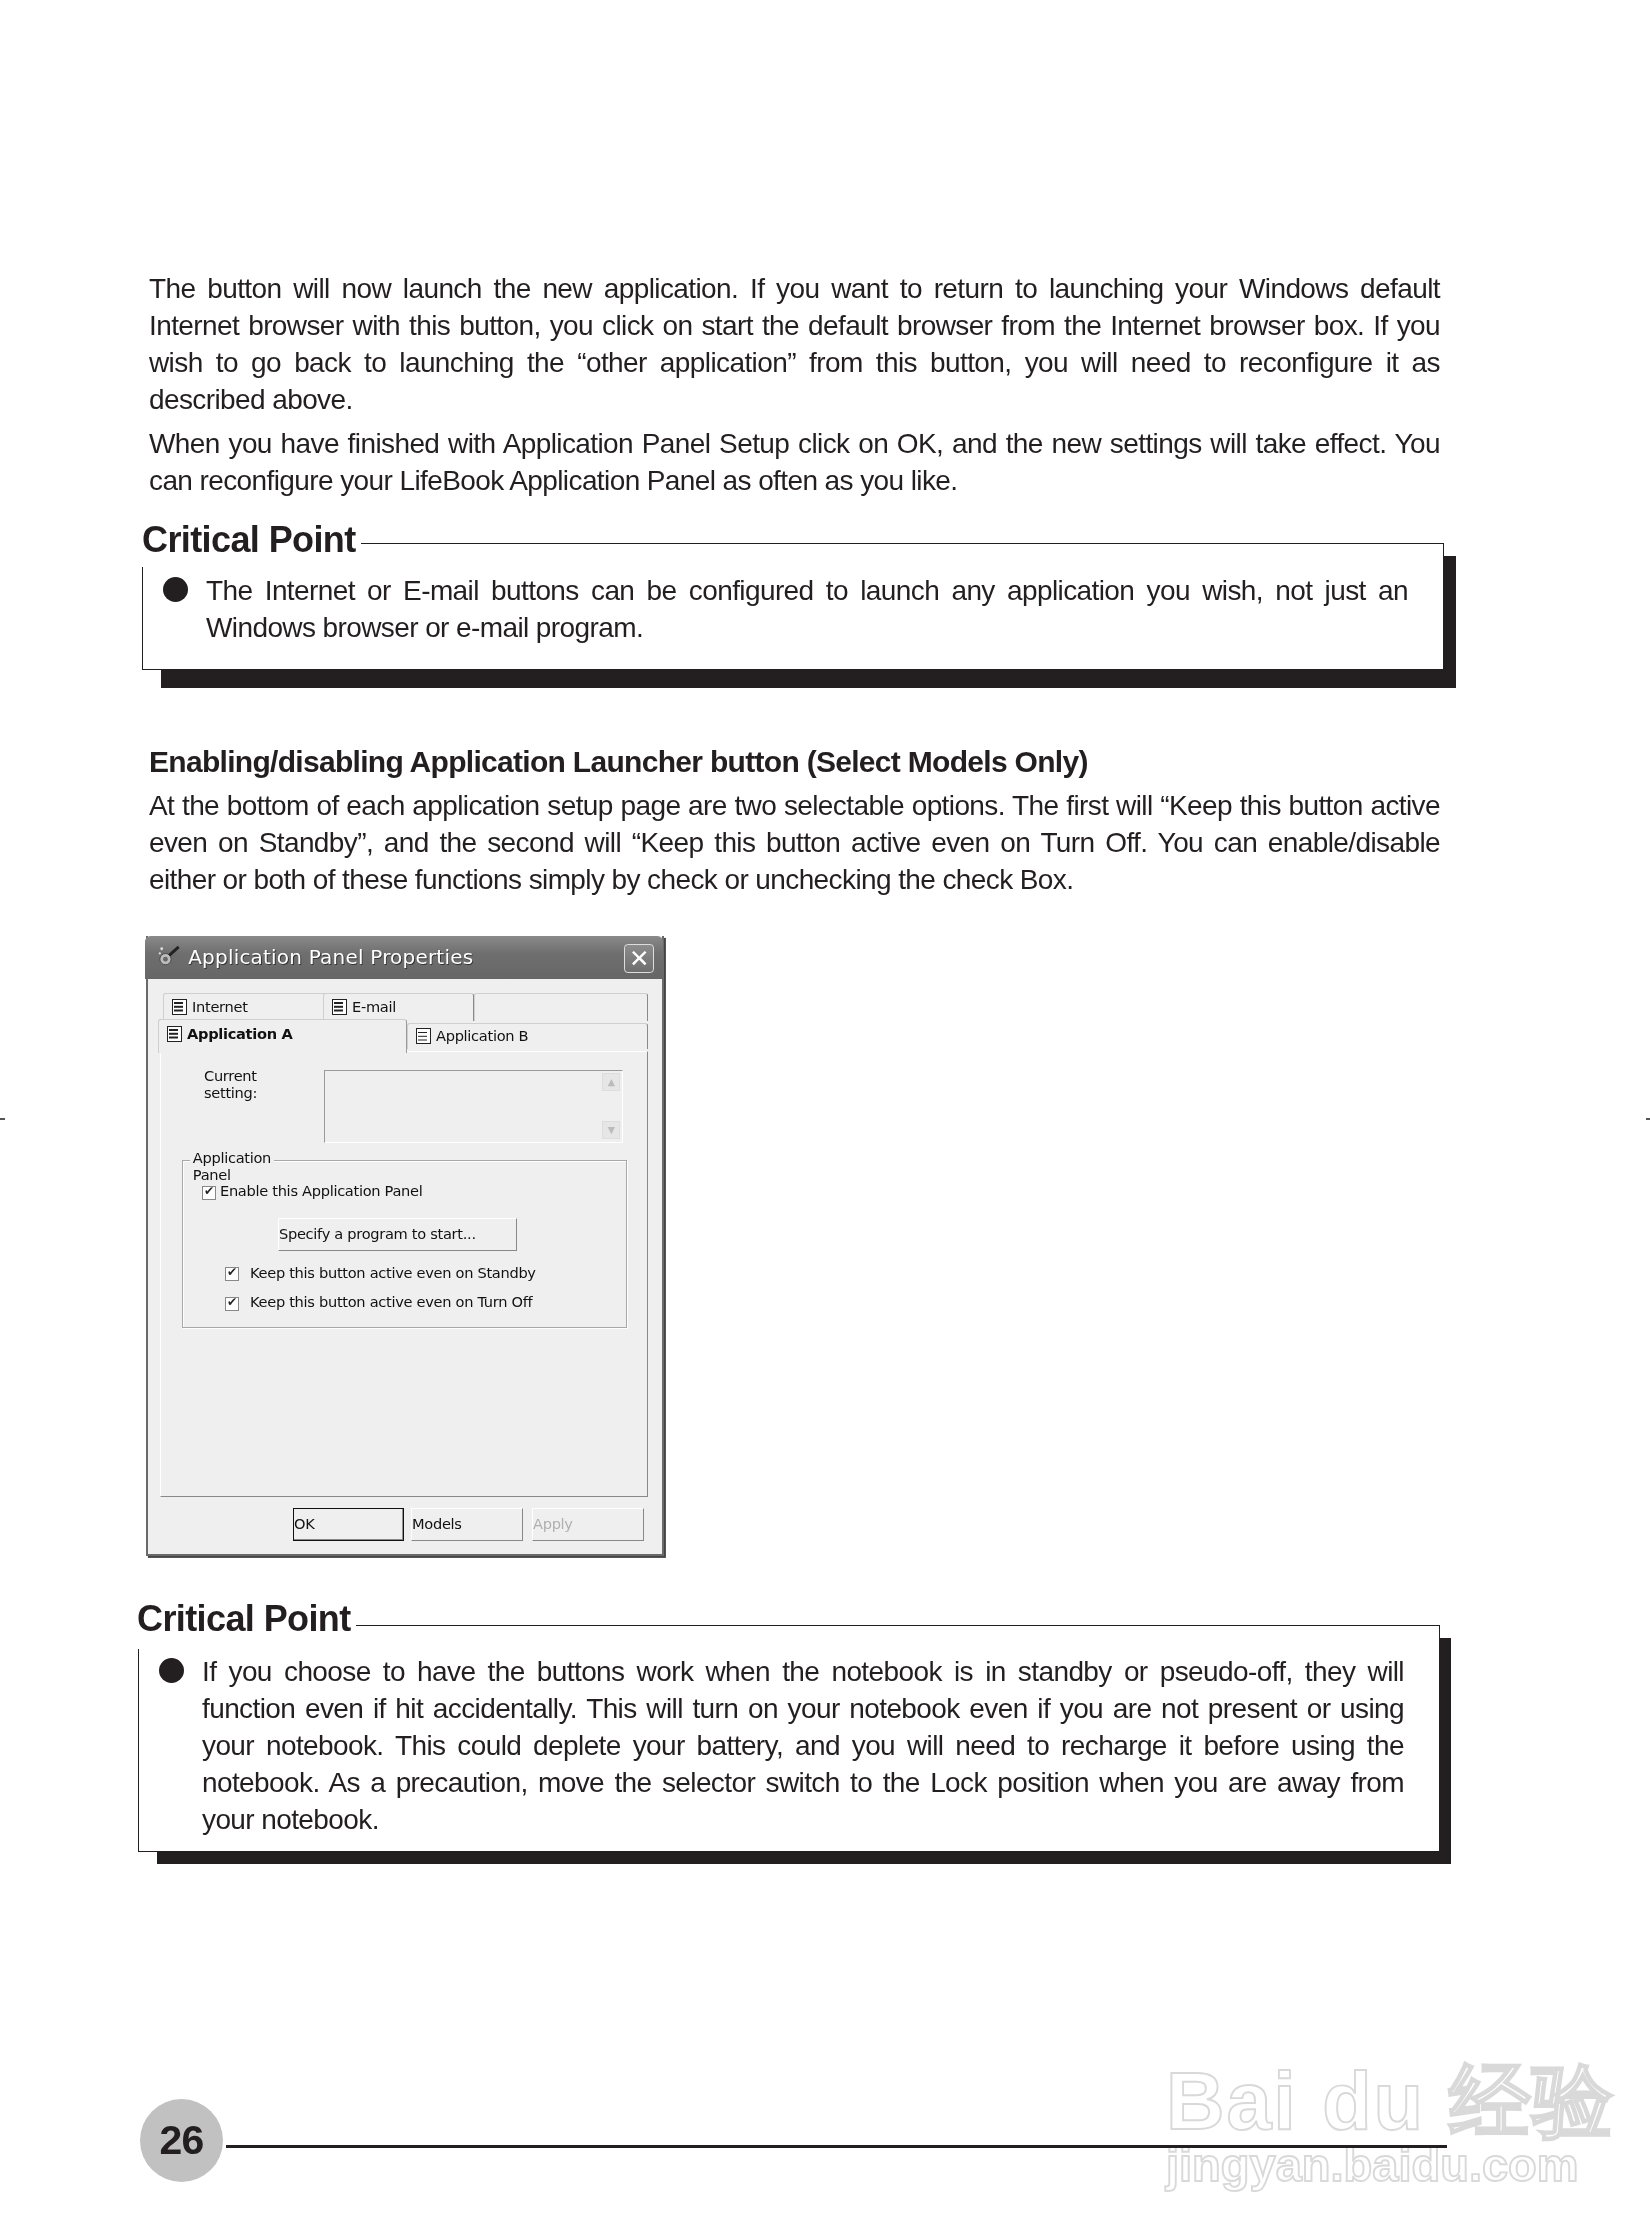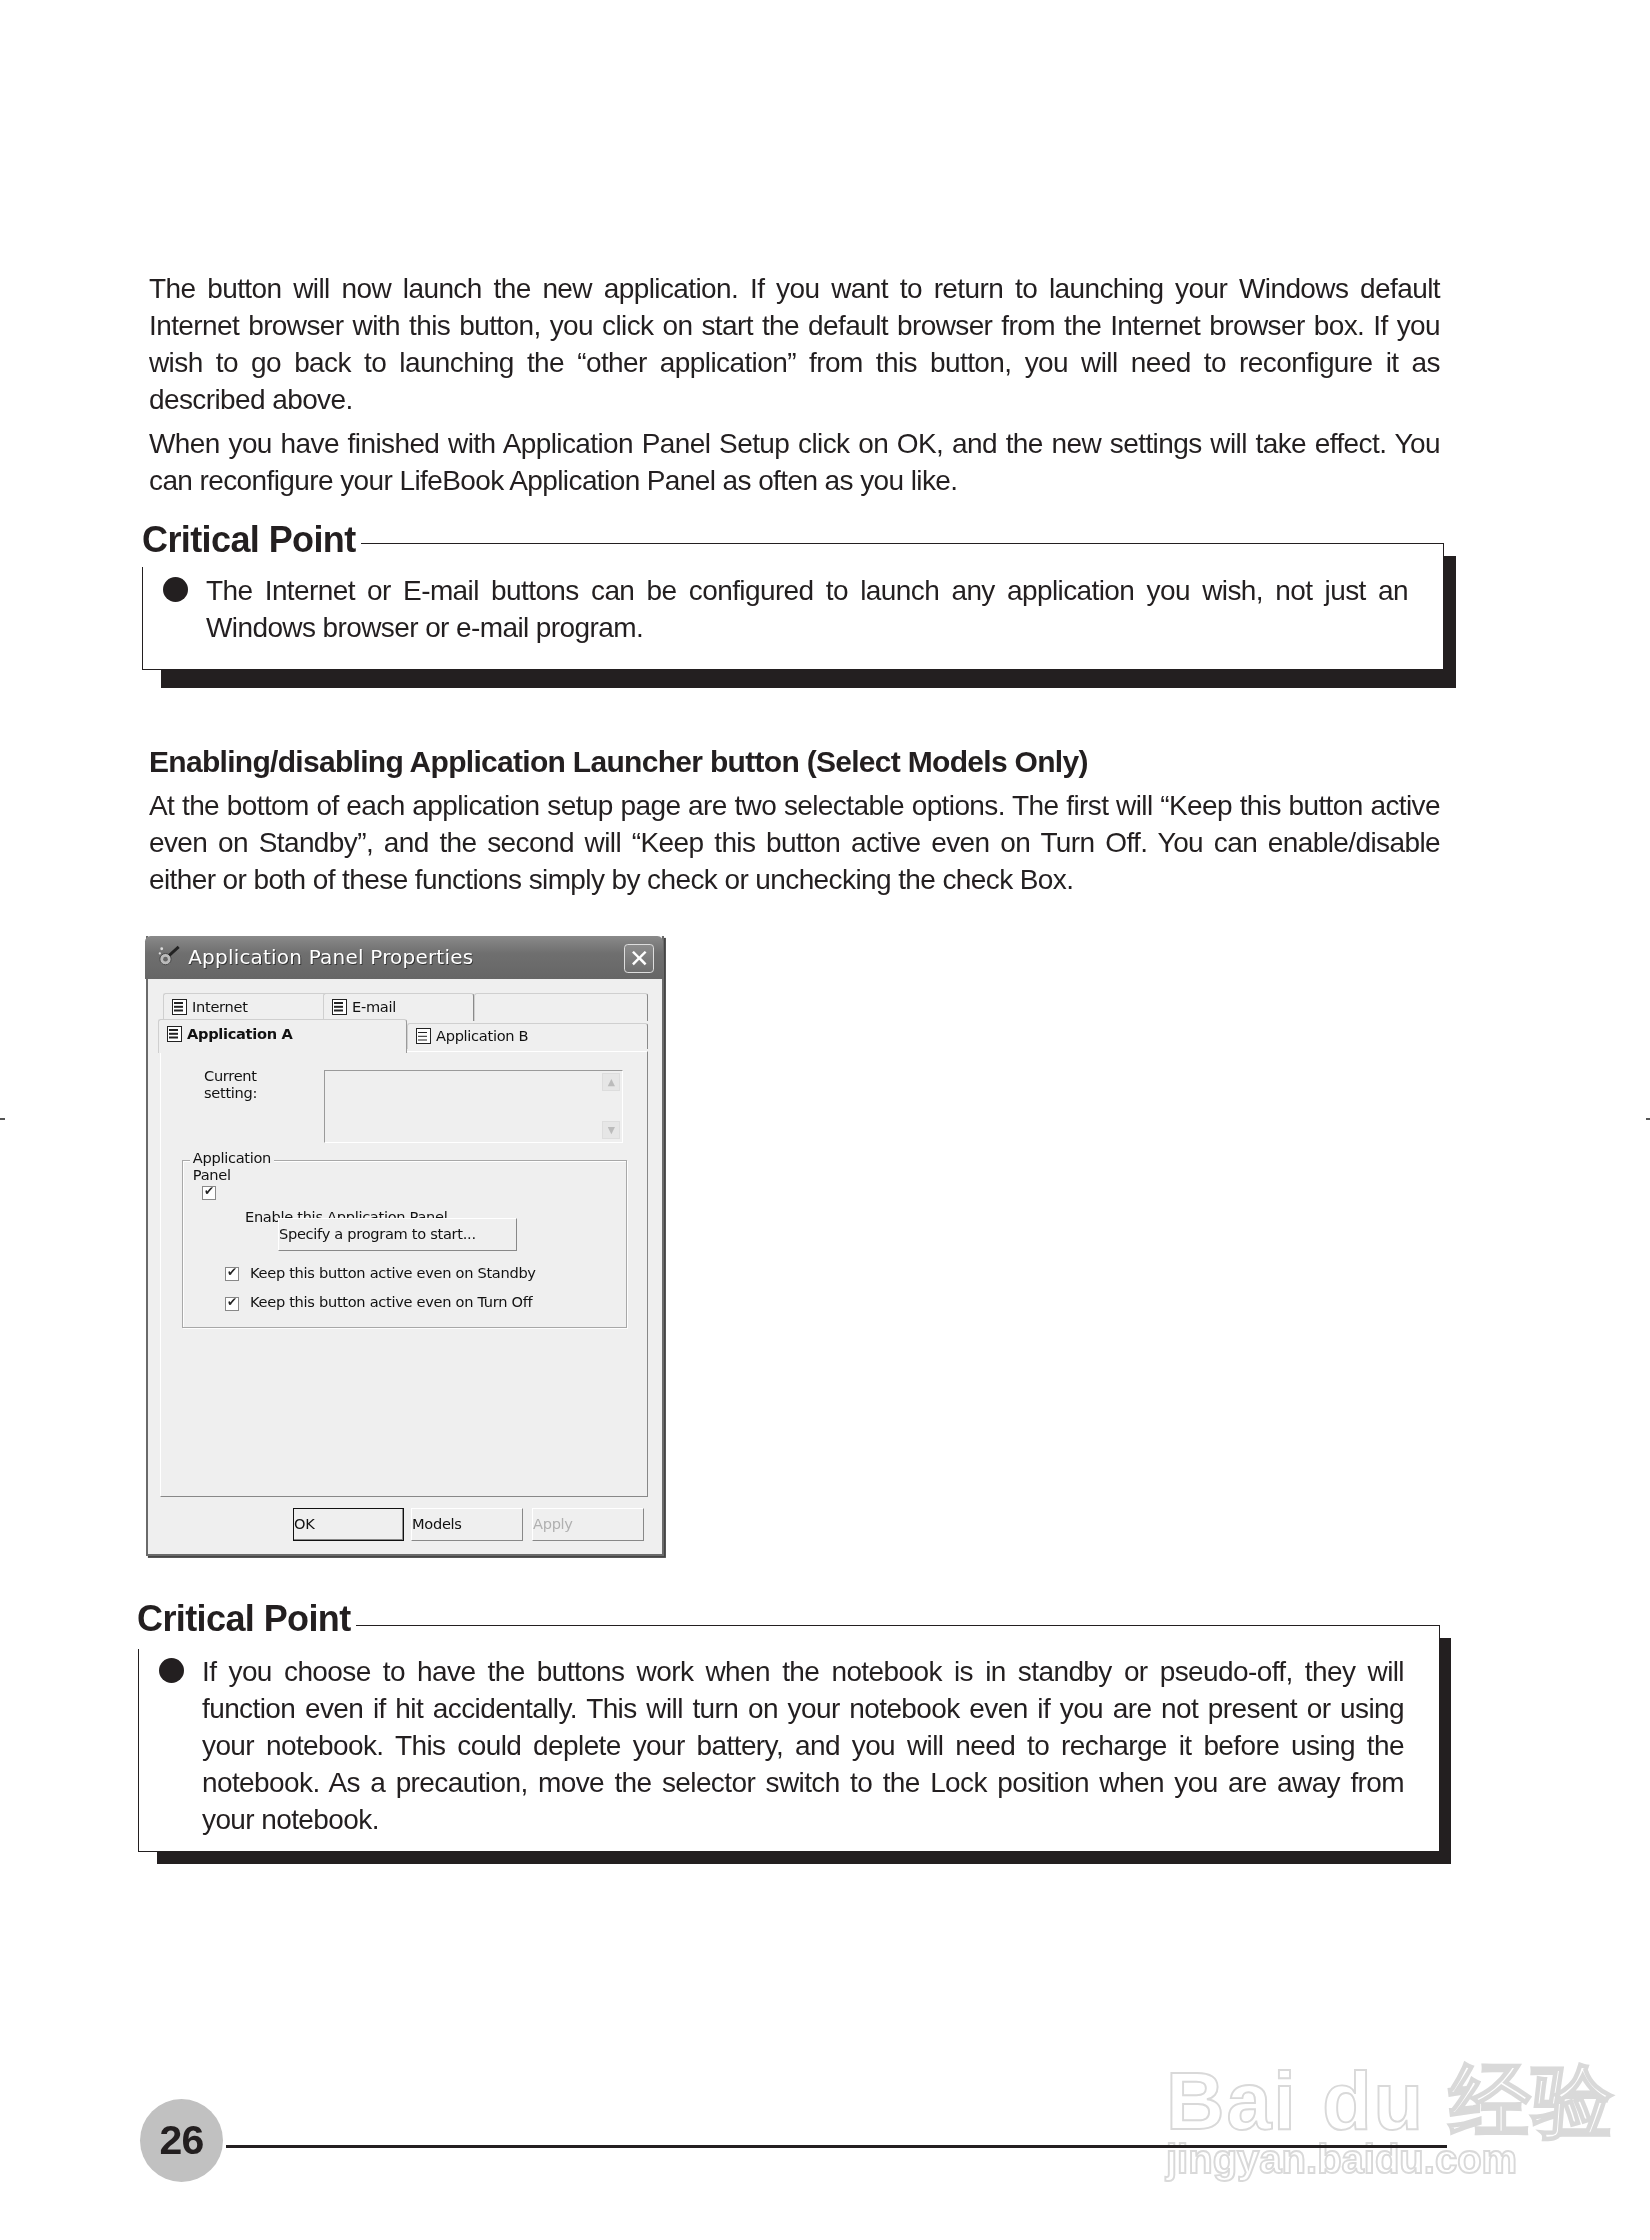--- a/index.html
+++ b/index.html
@@ -72,21 +72,21 @@
   .winbtn.disabled { color: #b0b0b0; }
 
   
   .pageno { position: absolute; left: 140px; top: 2099px; width: 83px; height: 83px; border-radius: 50%;
             background: #c1c1c1; font-weight: bold; font-size: 41px; text-align: center; line-height: 83px;
             letter-spacing: -0.9px; }
   .footer-line { position: absolute; left: 226px; top: 2145px; width: 1221px; height: 2.8px; background: #231f20; }
   .watermark { position: absolute; left: 1166px; top: 2029px; color: #fff; font-weight: bold;
                -webkit-text-stroke: 1.9px #d9d9d9; }
   .wm-main { position: absolute; left: 0; top: 19px; font-size: 81px; letter-spacing: 1.9px; white-space: nowrap; }
-  .wm-sub { position: absolute; left: 0; top: 108px; font-size: 40px; letter-spacing: 0px; white-space: nowrap; }
+  .wm-sub { position: absolute; left: 0; top: 108px; font-size: 47px; letter-spacing: 0px; white-space: nowrap; }
   .crop { position: absolute; width: 4.7px; height: 1.9px; background: #555; }
 </style>
 </head>
 <body>
 
 <div class="crop" style="left:0; top:1118px;"></div>
 <div class="crop" style="left:1646px; top:1118px;"></div>
 
 <div class="para" style="top:263px;">
   <p>The button will now launch the new application. If you want to return to launching your Windows default Internet browser with this button, you click on start the default browser from the Internet browser box. If you wish to go back to launching the “other application” from this button, you will need to reconfigure it as described above.</p>
@@ -151,21 +151,21 @@
     <div class="sb" style="top:1.9px; height:66px;">
       <div class="sb-btn" style="top:0;">▲</div>
       <div class="sb-btn" style="top:48px;">▼</div>
     </div>
   </div>
 
   <div class="groupbox" style="left:182px; top:1160px; width:445px; height:168px;"></div>
   <span class="legend" style="left:190px; top:1149px;">Application Panel</span>
 
   <div class="chk" style="left:202px; top:1186px;"></div>
-  <span class="chk-lbl" style="left:245px; top:1182px;margin-top:26px;">Enable this Application Panel</span>
+  <span class="chk-lbl" style="left:220px; top:1182px;">Enable this Application Panel</span>
 
   <div class="winbtn" style="left:278px; top:1218px; width:239px; height:33px; line-height:29px;">
     <span>Specify a program to start...</span>
   </div>
 
   <div class="chk" style="left:225px; top:1267px;"></div>
   <span class="chk-lbl" style="left:250px; top:1264px;">Keep this button active even on Standby</span>
 
   <div class="chk" style="left:225px; top:1297px;"></div>
   <span class="chk-lbl" style="left:250px; top:1293px;">Keep this button active even on Turn Off</span>

